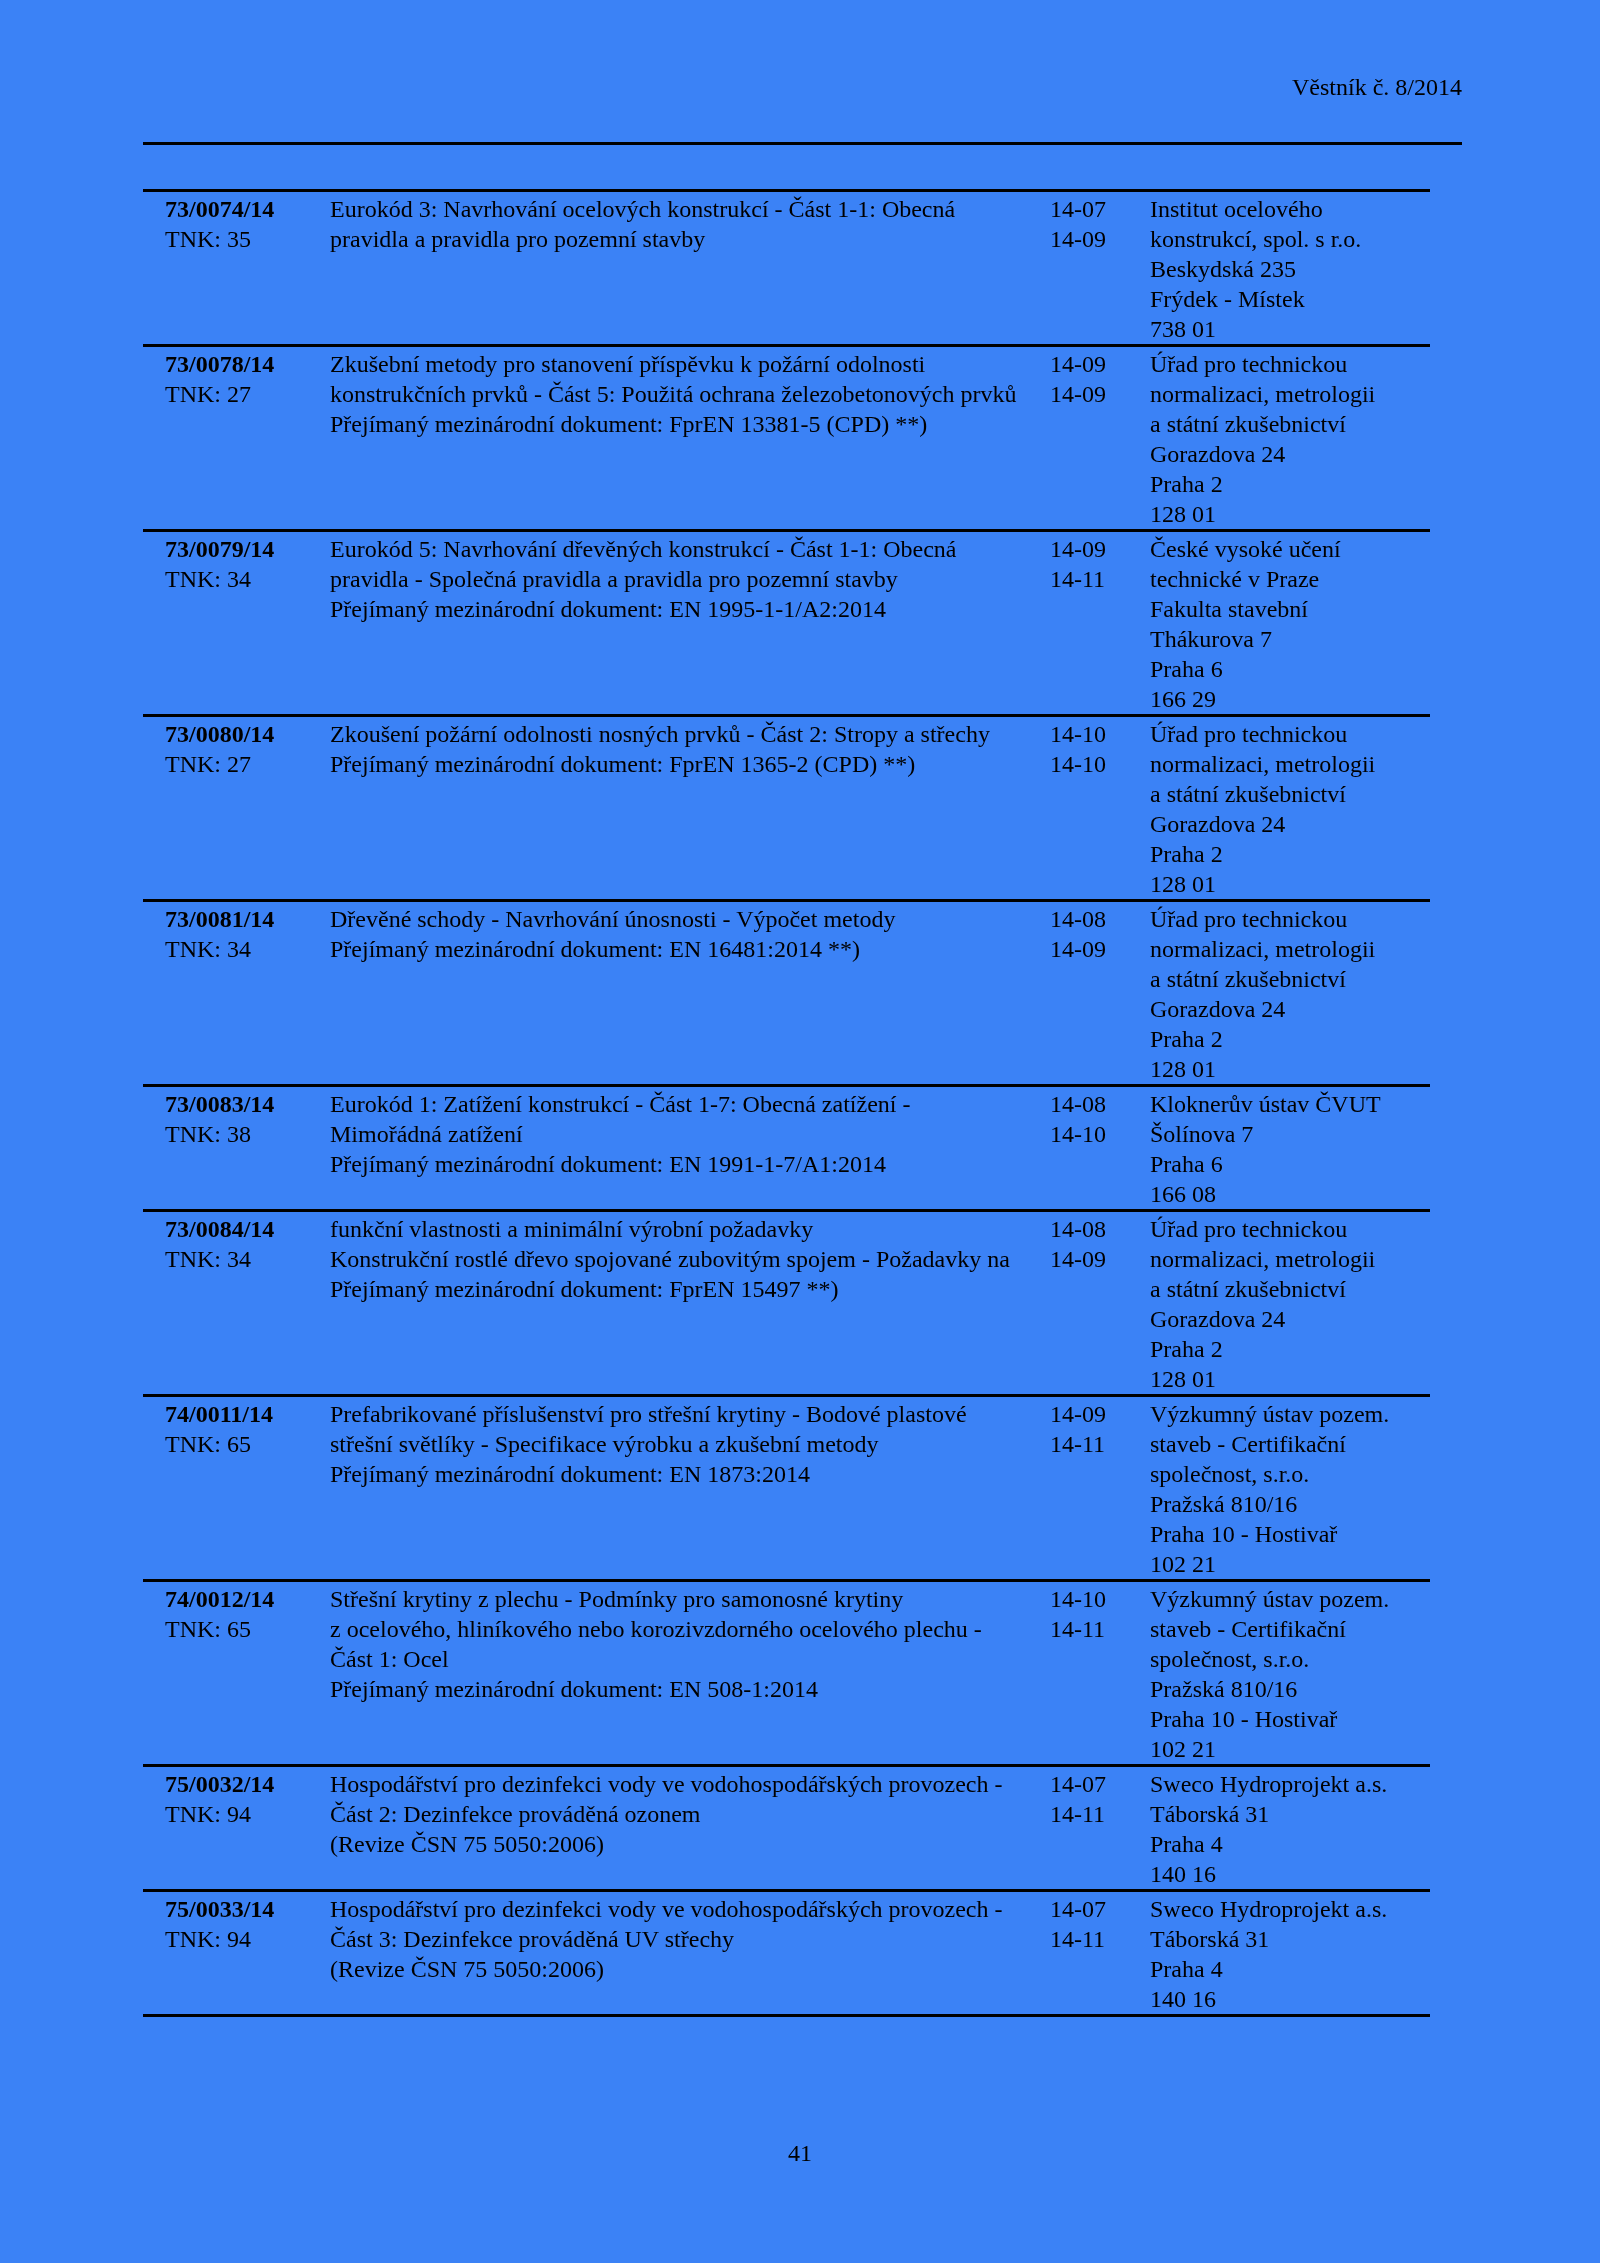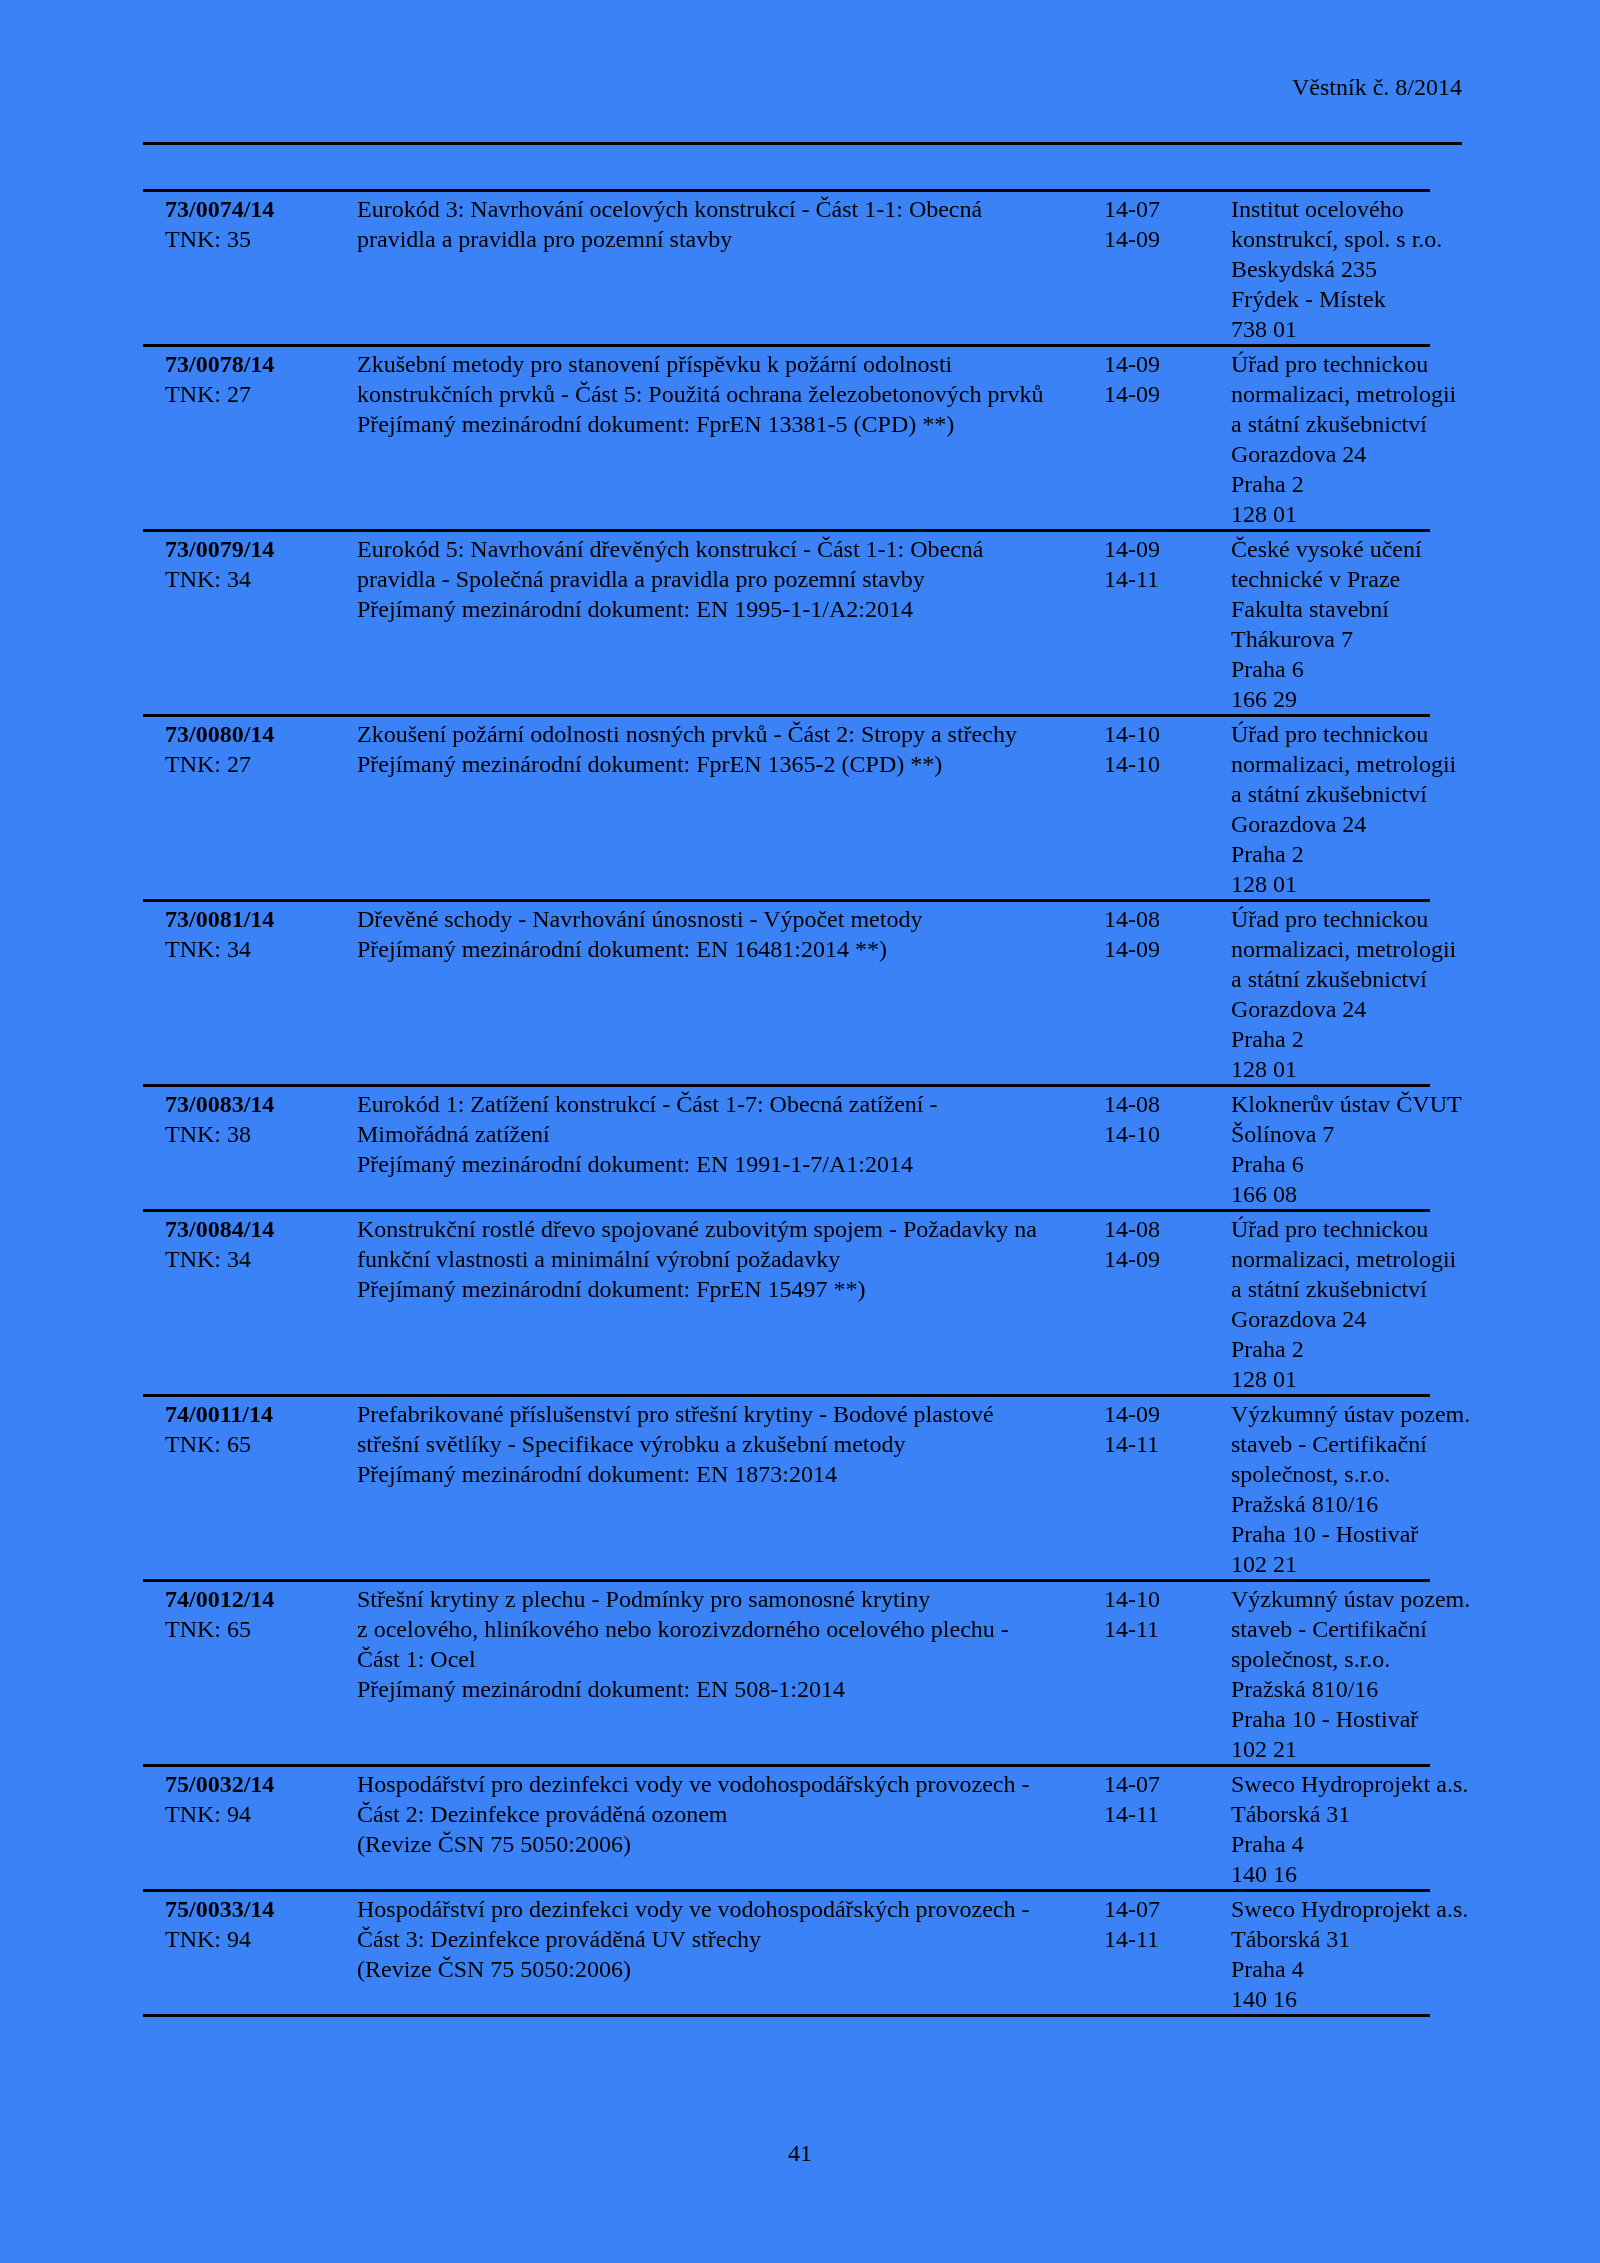--- a/index.html
+++ b/index.html
@@ -27,21 +27,20 @@
   .stds-table {
     position:absolute;
     left:143px; top:189px; width:1287px;
     border-bottom:3px solid #000;
   }
   .row {
     display:grid;
     grid-template-columns:187px 720px 100px 1fr;
     border-top:3px solid #000;
     padding-top:2px;
-    gap:27px;
   }
   .col-id { padding-left:22px; }
   .rid { font-weight:bold; white-space:nowrap; }
   .tnk { white-space:nowrap; }
   .col-desc div, .col-dates div, .col-addr div { white-space:nowrap; }
   .page-footer {
     position:absolute;
     top:2138px; left:0; width:100%;
     text-align:center;
   }
@@ -191,22 +190,22 @@
           <div>166 08</div>
         </div>
   </div>
 
   <div class="row">
     <div class="col-id">
       <div class="rid">73/0084/14</div>
       <div class="tnk">TNK: 34</div>
     </div>
     <div class="col-desc">
+          <div>funkční vlastnosti a minimální výrobní požadavky</div>
           <div>Konstrukční rostlé dřevo spojované zubovitým spojem - Požadavky na</div>
-          <div>funkční vlastnosti a minimální výrobní požadavky</div>
           <div>Přejímaný mezinárodní dokument: FprEN 15497 **)</div>
         </div>
     <div class="col-dates">
           <div>14-08</div>
           <div>14-09</div>
         </div>
     <div class="col-addr">
           <div>Úřad pro technickou</div>
           <div>normalizaci, metrologii</div>
           <div>a státní zkušebnictví</div>

